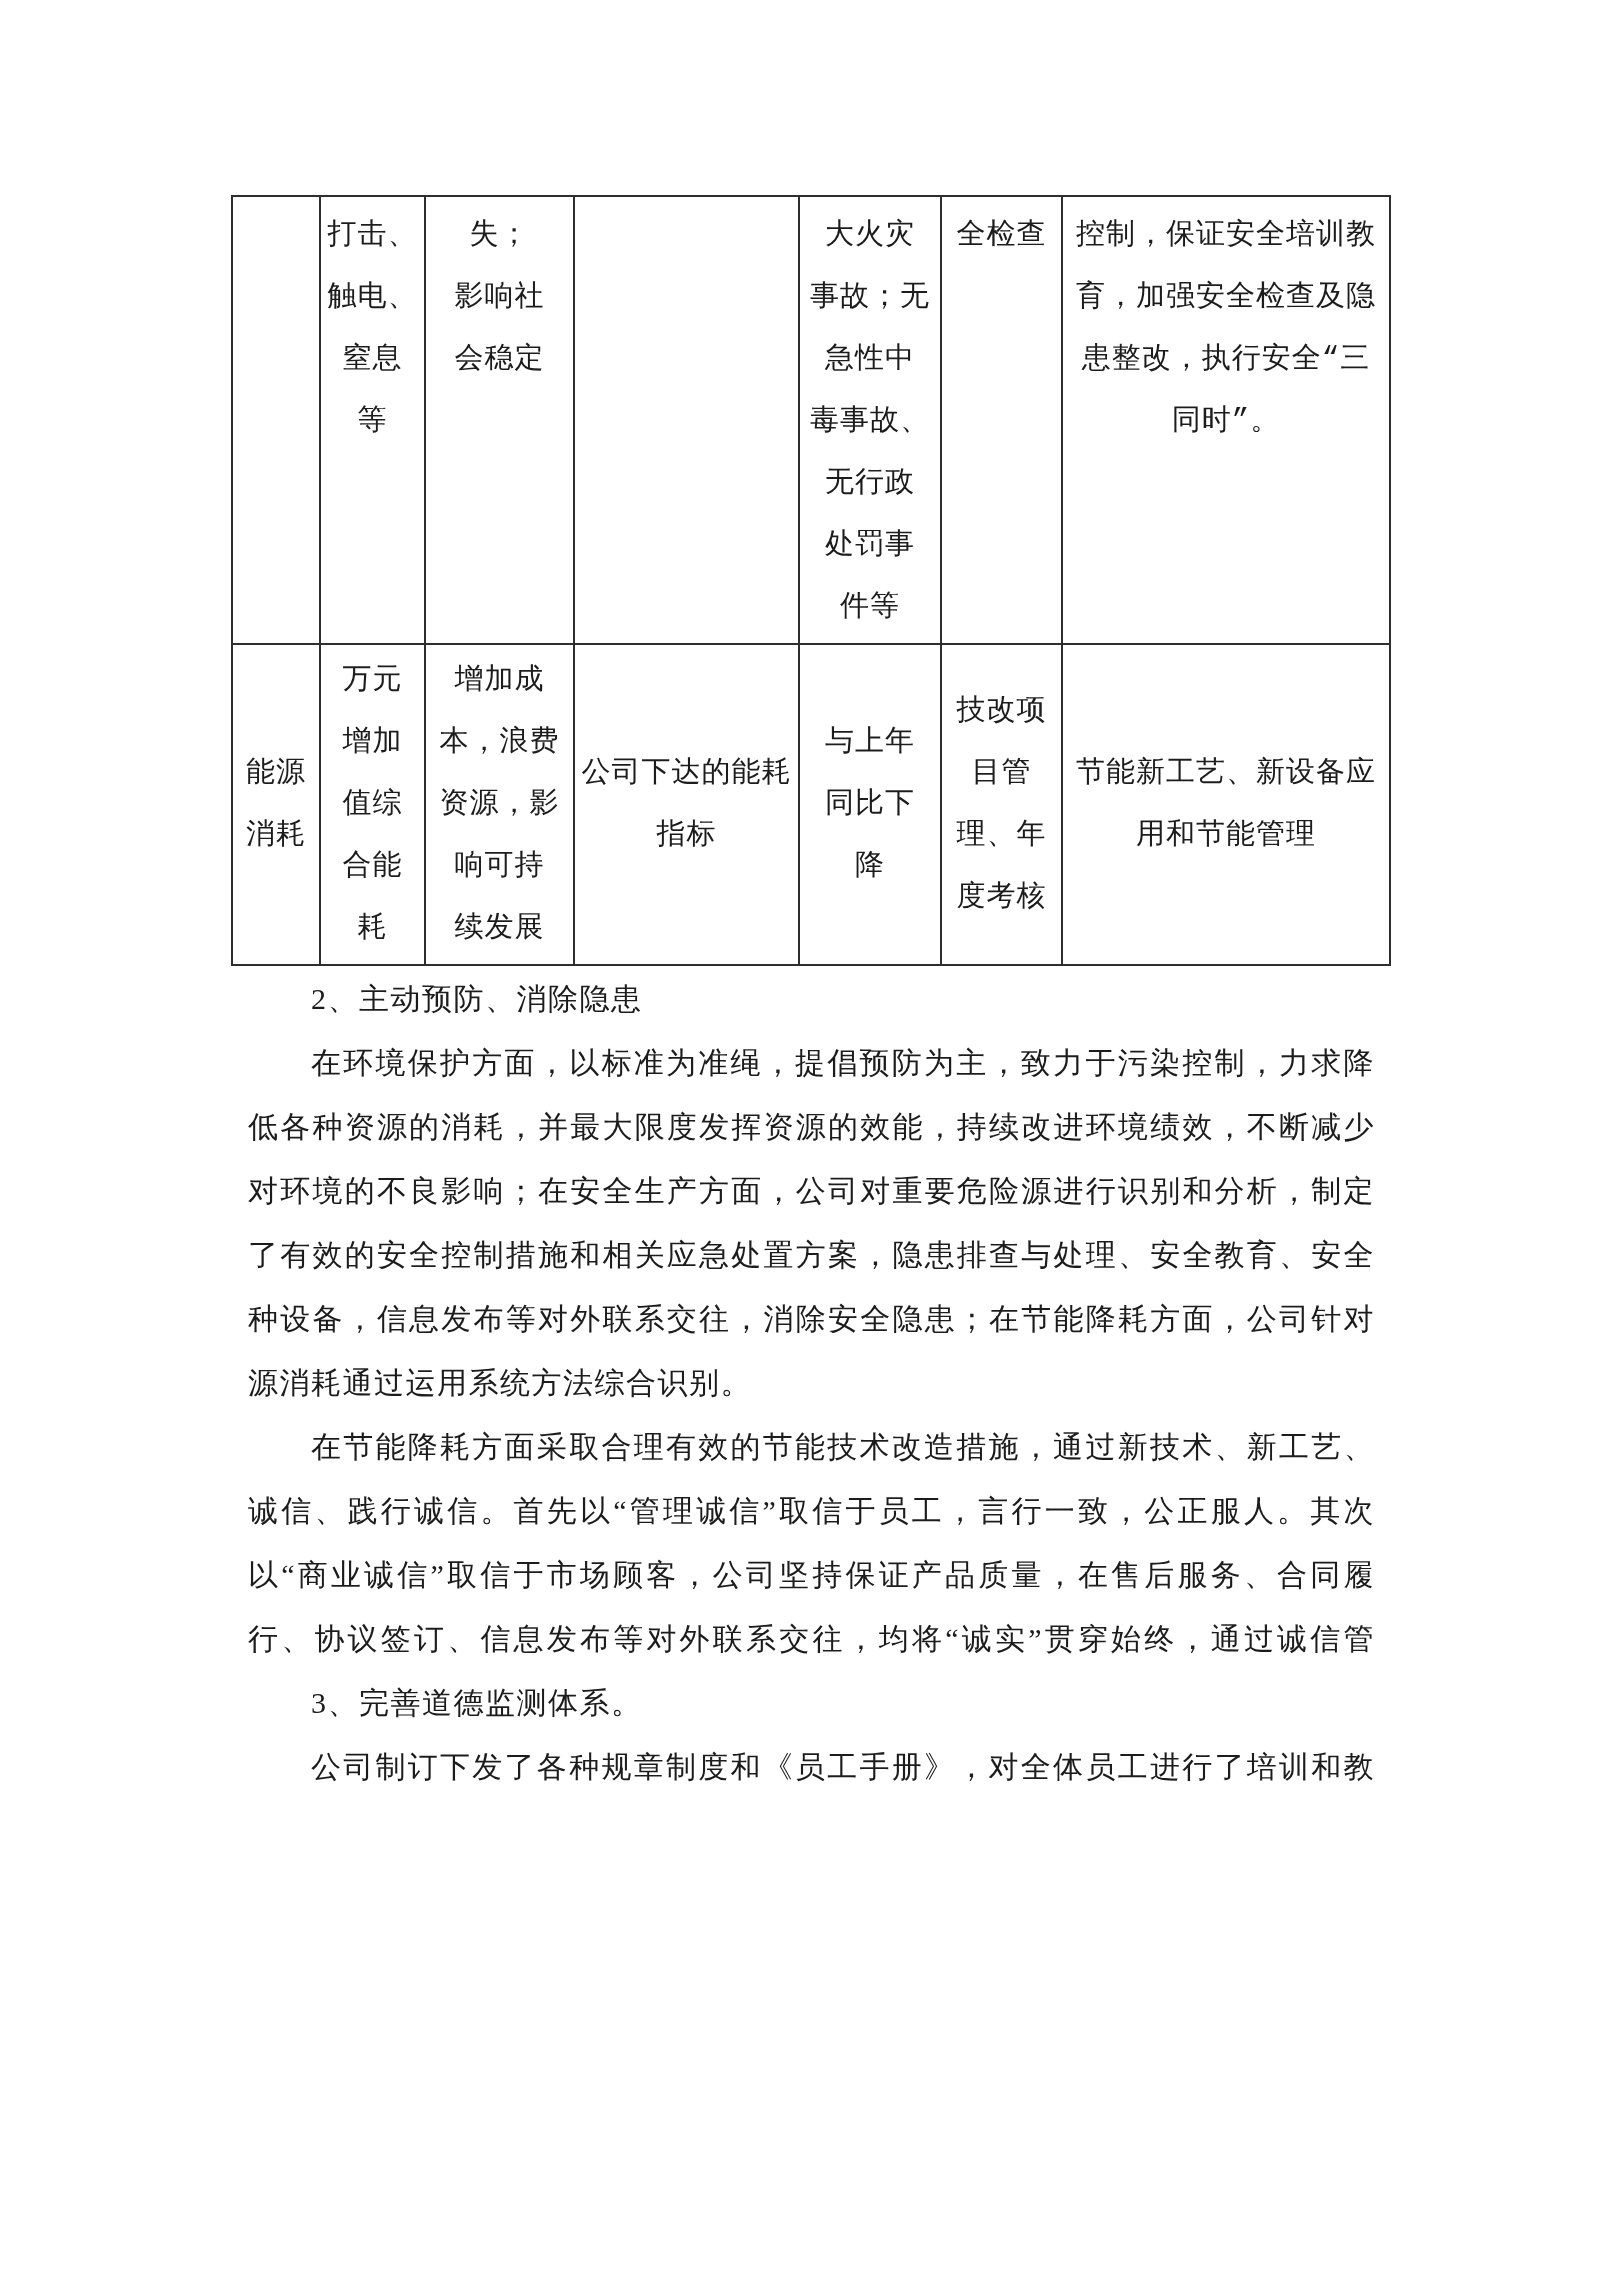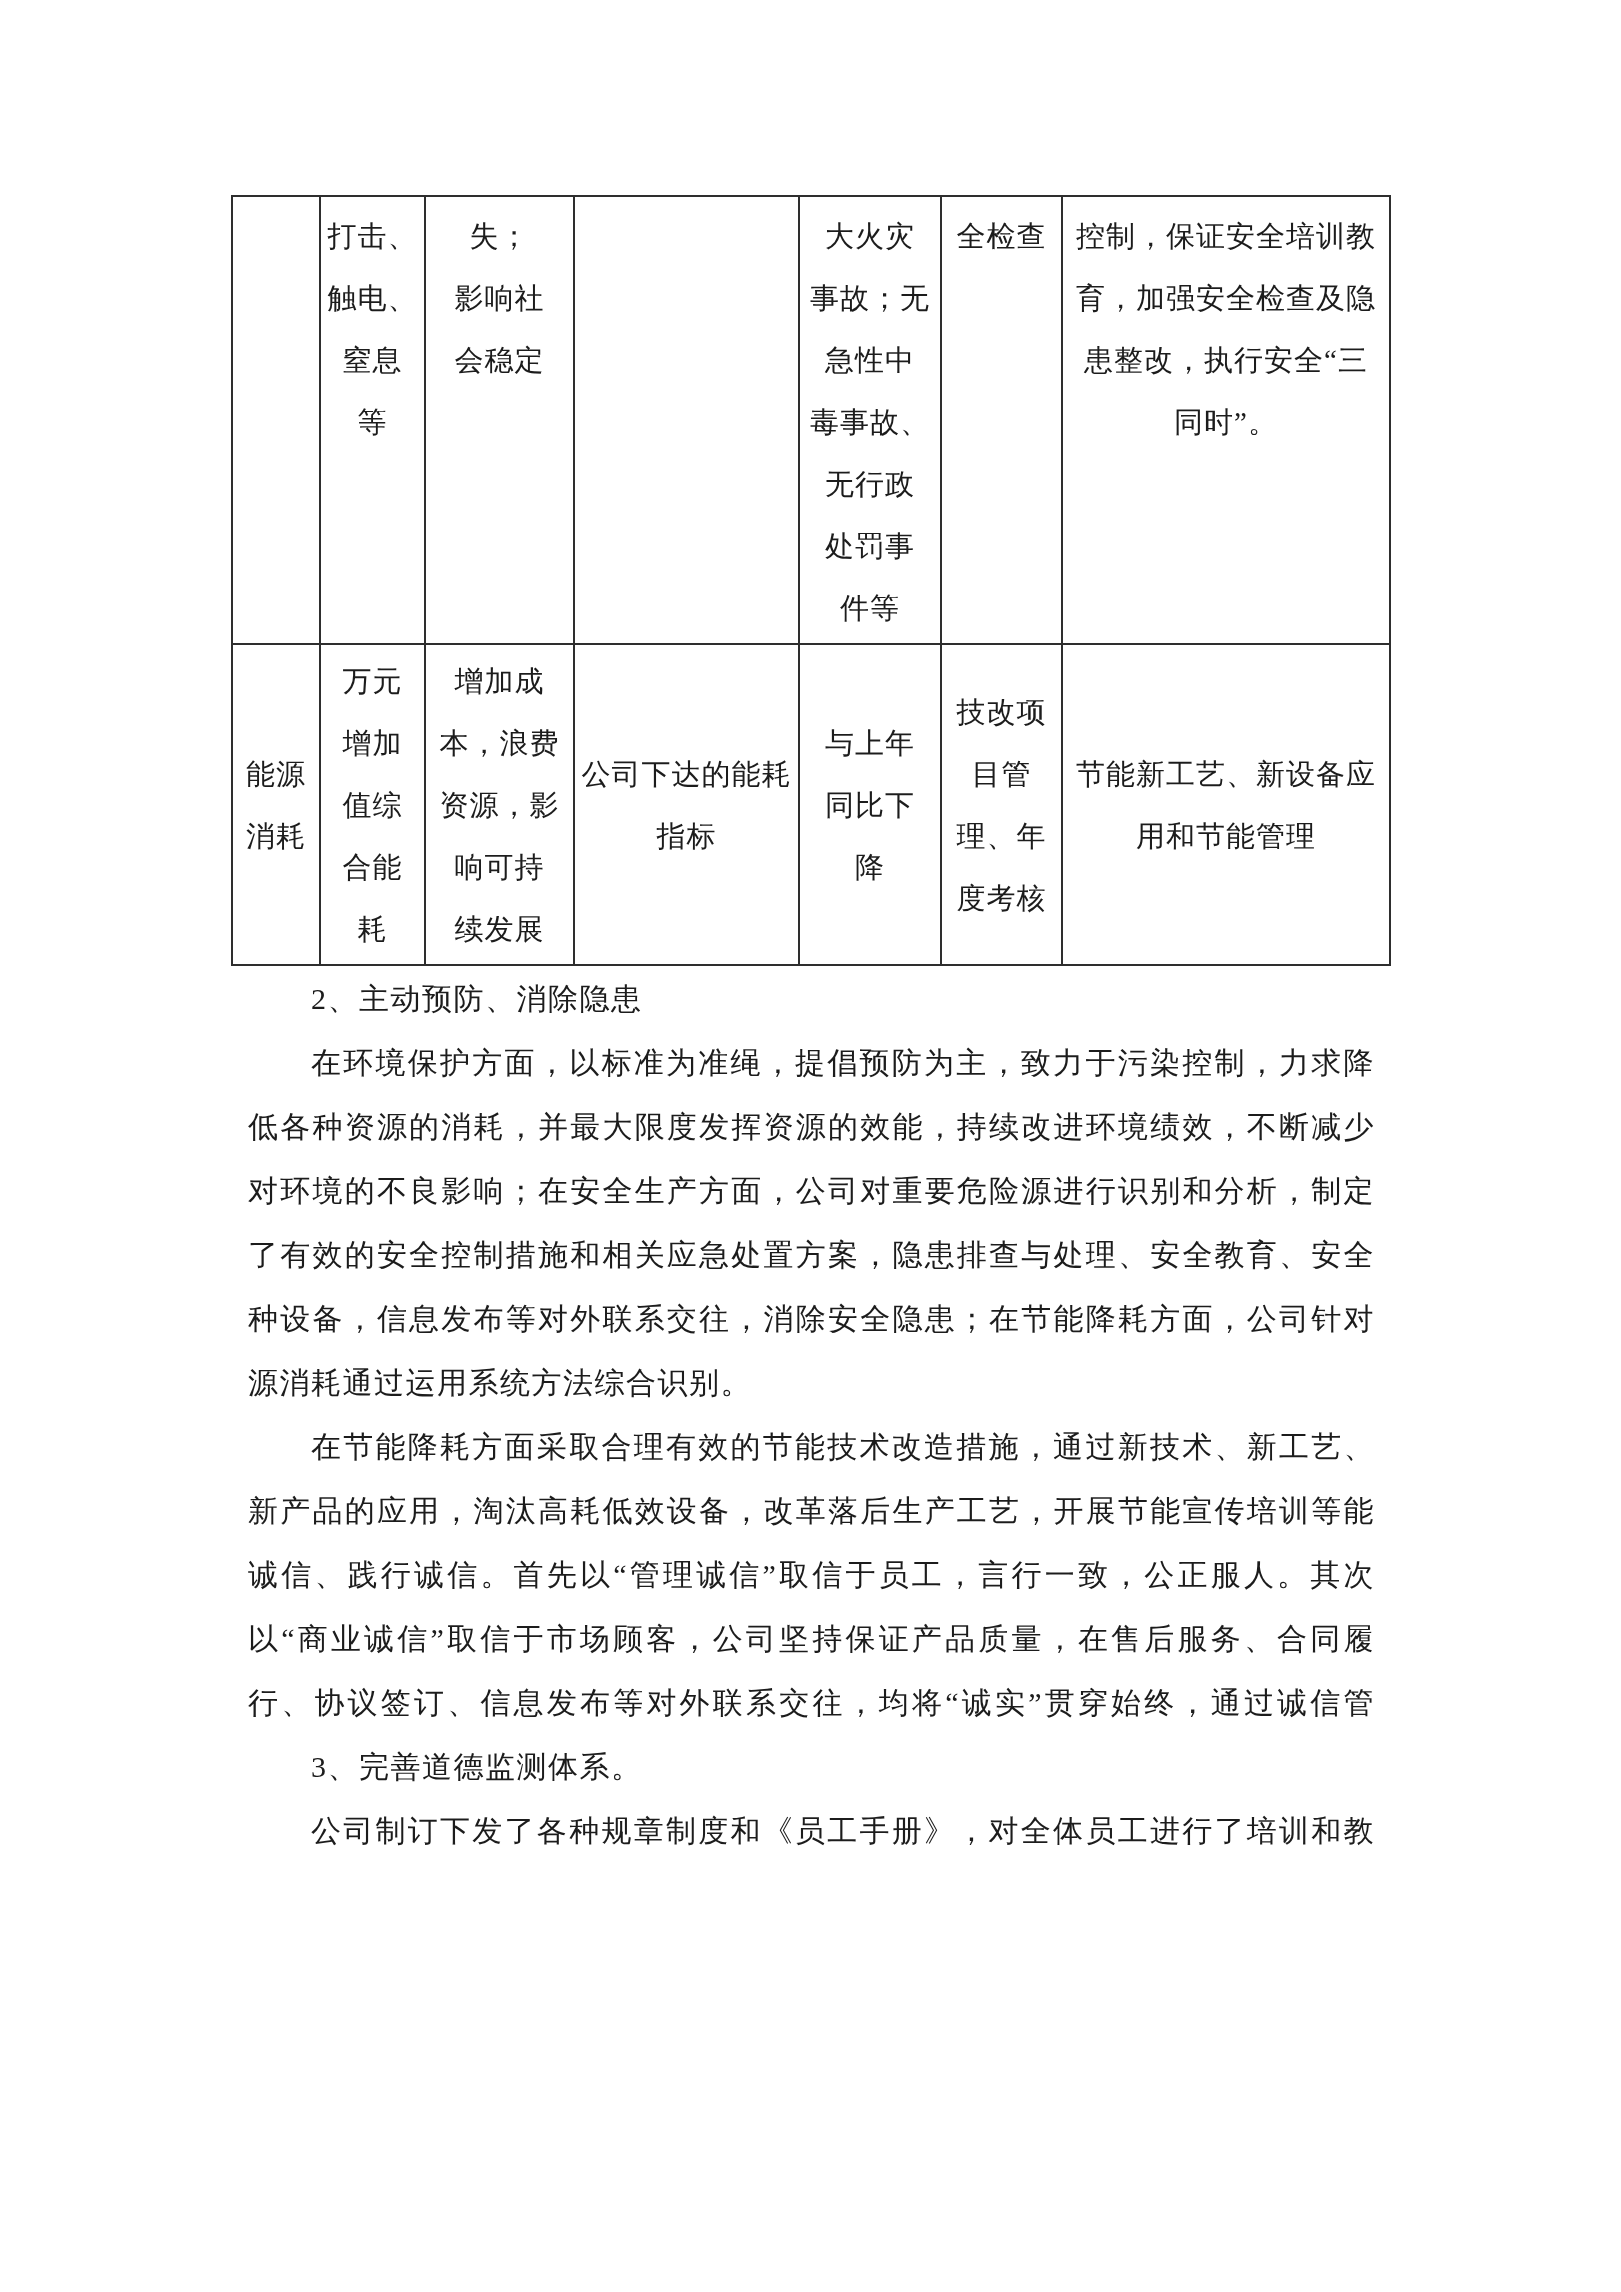--- a/index.html
+++ b/index.html
@@ -18,21 +18,21 @@
     border:2px solid #2e2e2e;
     padding:0;
     font-size:29px;
     letter-spacing:1px;
     text-align:center;
     color:#1c1c1c;
   }
   .kpi-table tr.r1 td{vertical-align:top;}
   .kpi-table tr.r1 td .cl{padding-top:7.8px;}
   .kpi-table tr.r2 td{vertical-align:middle;}
-  .cl{white-space:pre-line;line-height:62px;}
+  .cl{white-space:pre-line;line-height:62px;font-family:Liberation Mono, monospace;}
   
   .body-text{
     position:absolute;left:248px;top:967px;width:1127px;
   }
   .line{
     height:64px;line-height:64px;overflow:hidden;
     font-size:30px;letter-spacing:1.5px;
     text-align:left;white-space:nowrap;
   }
   .line.fill{
@@ -136,20 +136,19 @@
 
 <div class="body-text">
   <div class="line indent">2、主动预防、消除隐患</div>
   <div class="line indent fill">在环境保护方面，以标准为准绳，提倡预防为主，致力于污染控制，力求降</div>
   <div class="line fill">低各种资源的消耗，并最大限度发挥资源的效能，持续改进环境绩效，不断减少</div>
   <div class="line fill">对环境的不良影响；在安全生产方面，公司对重要危险源进行识别和分析，制定</div>
   <div class="line fill">了有效的安全控制措施和相关应急处置方案，隐患排查与处理、安全教育、安全</div>
   <div class="line fill">种设备，信息发布等对外联系交往，消除安全隐患；在节能降耗方面，公司针对能</div>
   <div class="line">源消耗通过运用系统方法综合识别。</div>
   <div class="line indent fill">在节能降耗方面采取合理有效的节能技术改造措施，通过新技术、新工艺、</div>
-  <div class="line fill">新产品的应用，淘汰高耗低效设备，改革落后生产工艺，开展节能宣传培训等能</div>
   <div class="line fill">诚信、践行诚信。首先以“管理诚信”取信于员工，言行一致，公正服人。其次</div>
   <div class="line fill">以“商业诚信”取信于市场顾客，公司坚持保证产品质量，在售后服务、合同履</div>
   <div class="line fill">行、协议签订、信息发布等对外联系交往，均将“诚实”贯穿始终，通过诚信管</div>
   <div class="line indent">3、完善道德监测体系。</div>
   <div class="line indent fill">公司制订下发了各种规章制度和《员工手册》，对全体员工进行了培训和教</div>
 </div>
 
 
 </body></html>

